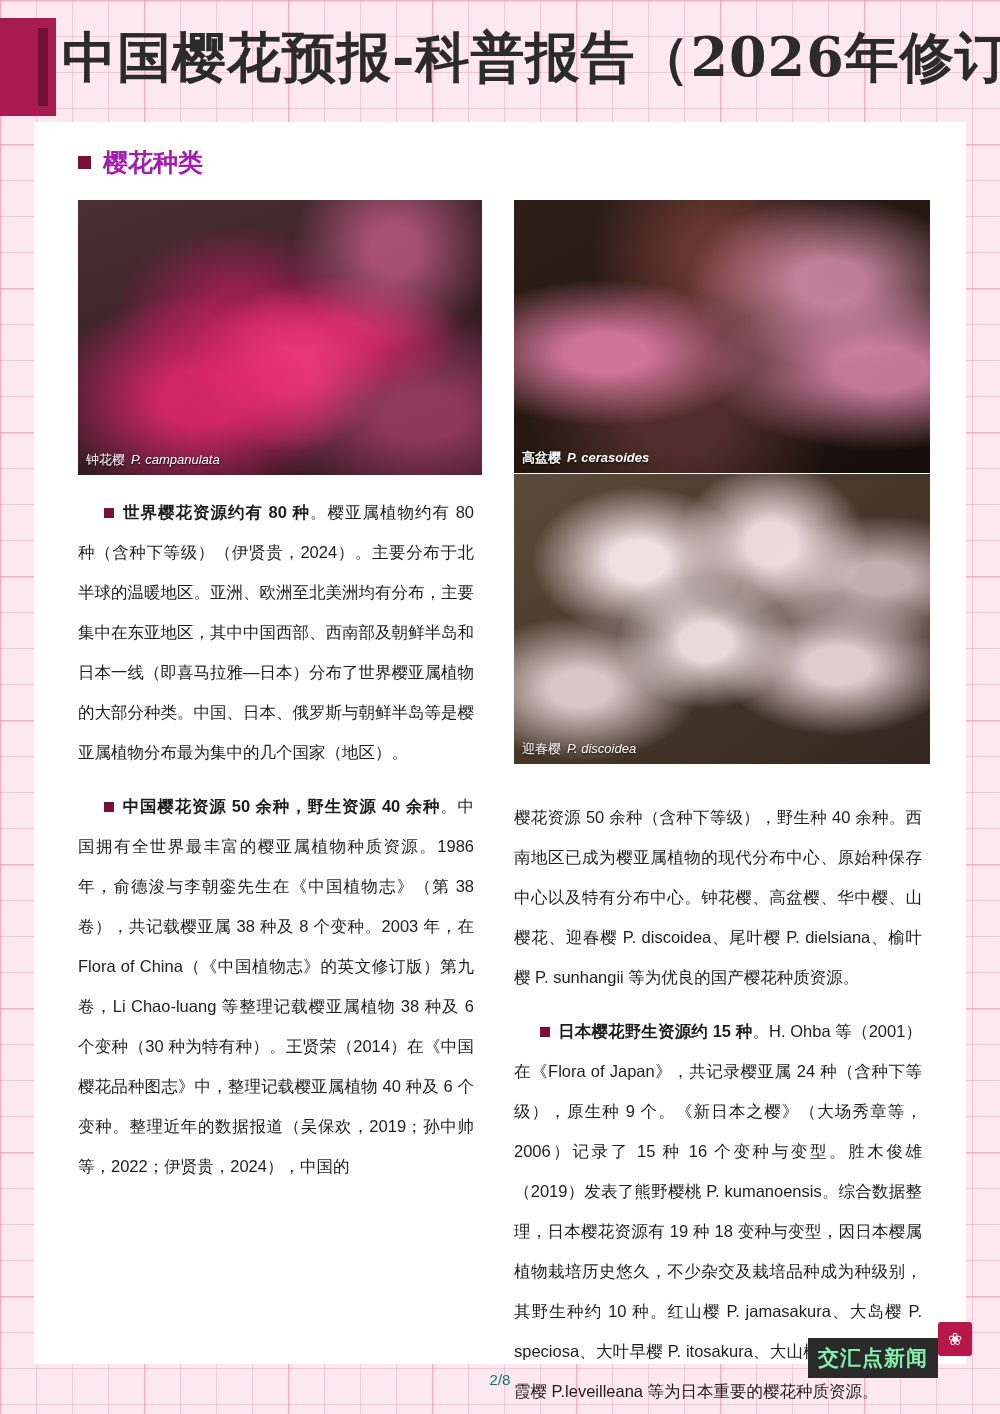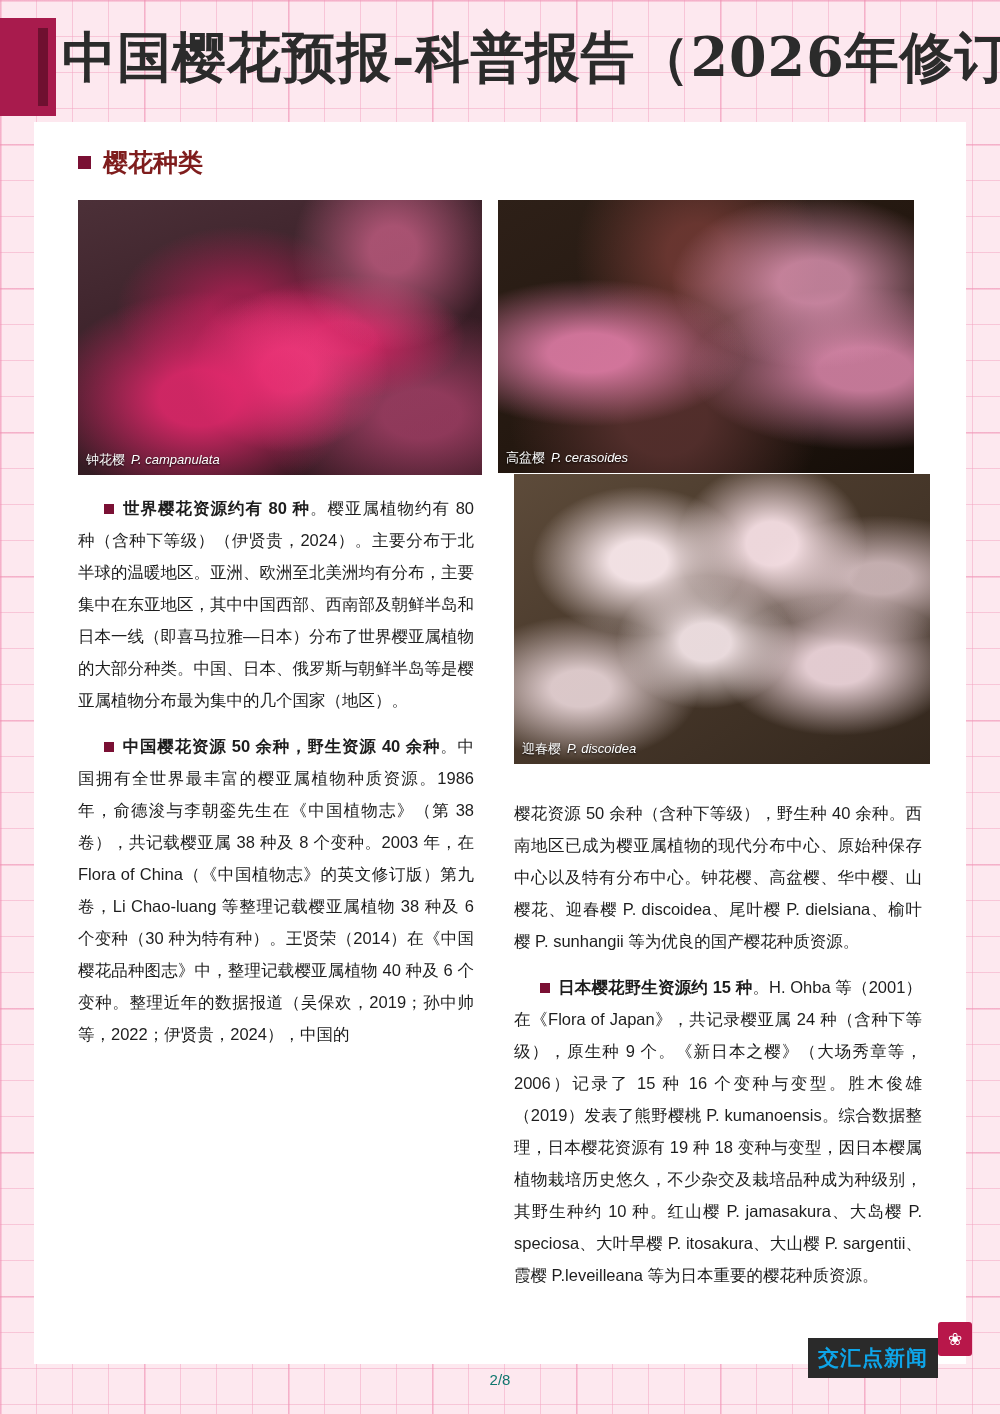--- a/index.html
+++ b/index.html
@@ -95,21 +95,21 @@
     gap: 12px;
   }
   .sq-marker {
     width: 13px; height: 13px;
     background: #7a1034;
     display: inline-block;
   }
   .section-heading-text {
     font-size: 25px;
     font-weight: bold;
-    color: #7f1d1d;
+    color: #a21caf;
     font-family: "Liberation Sans", sans-serif;
   }
 
   
   .photo {
     position: absolute;
     overflow: hidden;
     background: #3b2630;
     padding-left: 8px;
   }
@@ -135,28 +135,29 @@
       radial-gradient(circle at 78% 18%, rgba(255,120,170,0.55) 0 6%, transparent 26%),
       radial-gradient(ellipse at 30% 72%, rgba(232,40,110,0.85) 0 10%, transparent 38%),
       radial-gradient(ellipse at 52% 62%, rgba(238,60,125,0.9) 0 9%, transparent 34%),
       radial-gradient(ellipse at 66% 50%, rgba(228,35,105,0.8) 0 8%, transparent 32%),
       radial-gradient(ellipse at 40% 40%, rgba(208,30,95,0.6) 0 9%, transparent 36%),
       radial-gradient(ellipse at 85% 78%, rgba(240,90,150,0.5) 0 8%, transparent 34%),
       linear-gradient(160deg, #4c3038 0%, #3a2028 45%, #281419 100%);
   }
   
   #photo-cerasoides {
-    left: 464px; top: 78px; width: 408px; height: 273px;
+    left: 480px; top: 78px; width: 408px; height: 273px;
     background:
       radial-gradient(ellipse at 22% 56%, rgba(234,130,175,0.85) 0 9%, transparent 34%),
       radial-gradient(ellipse at 76% 30%, rgba(240,160,195,0.75) 0 8%, transparent 32%),
       radial-gradient(ellipse at 88% 62%, rgba(236,145,185,0.8) 0 9%, transparent 34%),
       radial-gradient(ellipse at 48% 20%, rgba(120,60,55,0.8) 0 10%, transparent 40%),
       radial-gradient(ellipse at 40% 80%, rgba(90,50,48,0.85) 0 12%, transparent 44%),
       linear-gradient(150deg, #2e2018 0%, #241810 50%, #140d08 100%);
+    font-weight: bold;
   }
   
   #photo-discoidea {
     left: 480px; top: 352px; width: 408px; height: 290px;
     background:
       radial-gradient(ellipse at 30% 30%, rgba(255,238,242,0.92) 0 7%, transparent 26%),
       radial-gradient(ellipse at 62% 24%, rgba(255,232,238,0.9) 0 7%, transparent 26%),
       radial-gradient(ellipse at 46% 58%, rgba(255,240,244,0.88) 0 8%, transparent 28%),
       radial-gradient(ellipse at 78% 66%, rgba(255,230,238,0.85) 0 7%, transparent 26%),
       radial-gradient(ellipse at 16% 74%, rgba(255,235,240,0.8) 0 6%, transparent 24%),
@@ -173,21 +174,21 @@
       radial-gradient(ellipse at 40% 72%, rgba(255,238,244,0.82) 0 7%, transparent 26%),
       radial-gradient(ellipse at 86% 62%, rgba(246,214,228,0.75) 0 7%, transparent 26%),
       linear-gradient(150deg, #6b5a44 0%, #4e4031 45%, #2f2619 100%);
   }
 
   
   .col {
     position: absolute;
     font-family: "Liberation Sans", sans-serif;
     font-size: 16.5px;
-    line-height: 32px;
+    line-height: 40px;
     color: #1d1d1d;
     text-align: justify;
   }
   #col-left  { left: 44px;  top: 370px; width: 396px; }
   #col-right-lower { left: 480px; top: 675px; width: 408px; }
 
   .para { margin: 0 0 14px 0; }
   .lead {
     font-weight: bold;
   }
@@ -212,21 +213,21 @@
   .logo-block {
     position: absolute;
     right: 22px;
     top: 1338px;
     display: flex;
     align-items: flex-end;
     gap: 0px;
   }
   .logo-dark {
     background: #2a2a2a;
-    color: #0ea5e9;
+    color: #86efac;
     height: 40px;
     display: flex;
     align-items: center;
     padding: 0 10px;
     font-size: 21px;
     font-weight: bold;
     letter-spacing: 1px;
     font-family: "DejaVu Serif", "Liberation Serif", serif;
   }
   .logo-mark {

